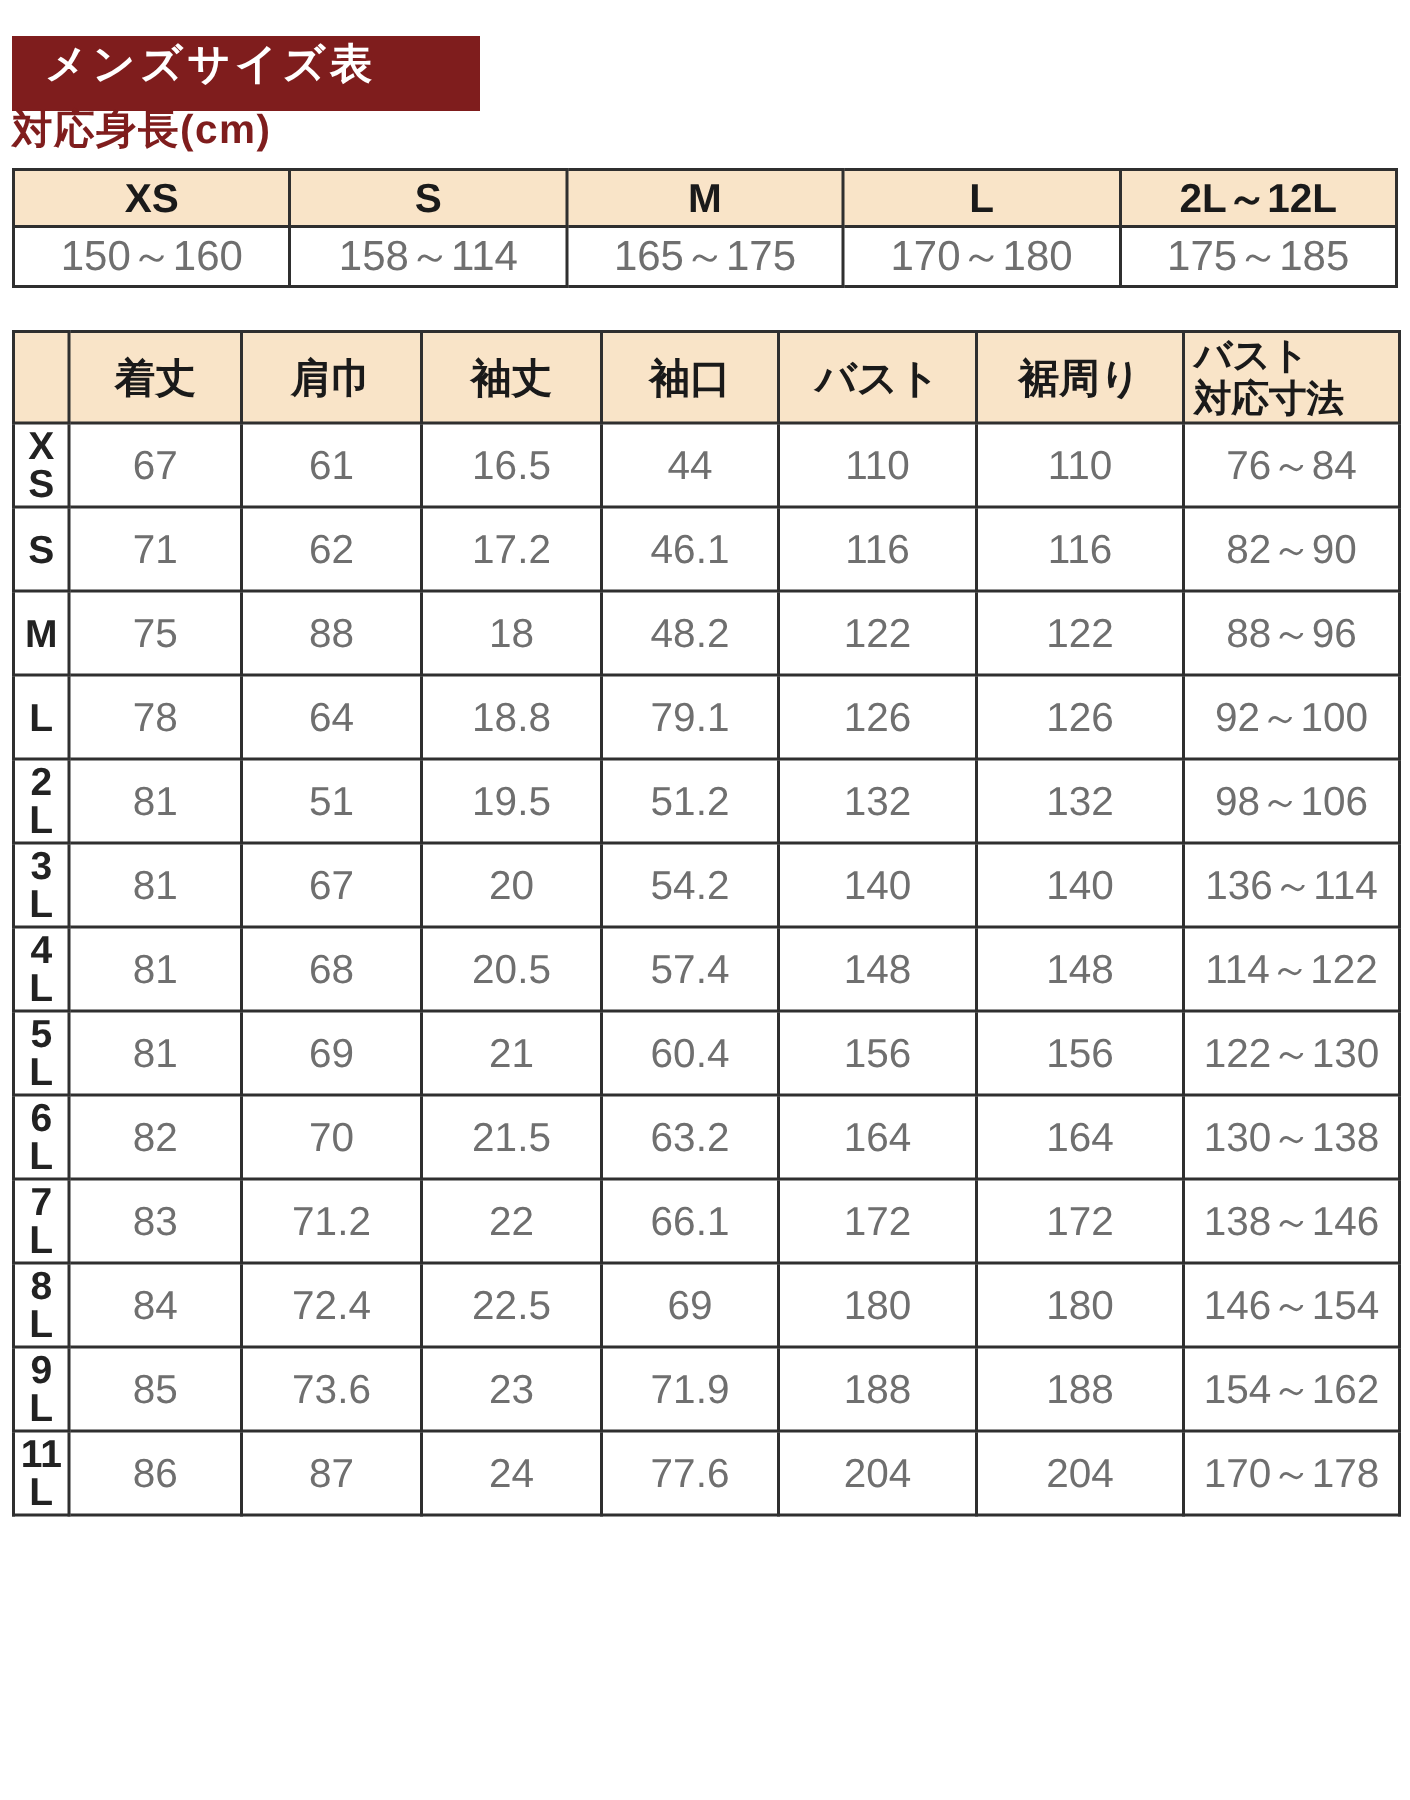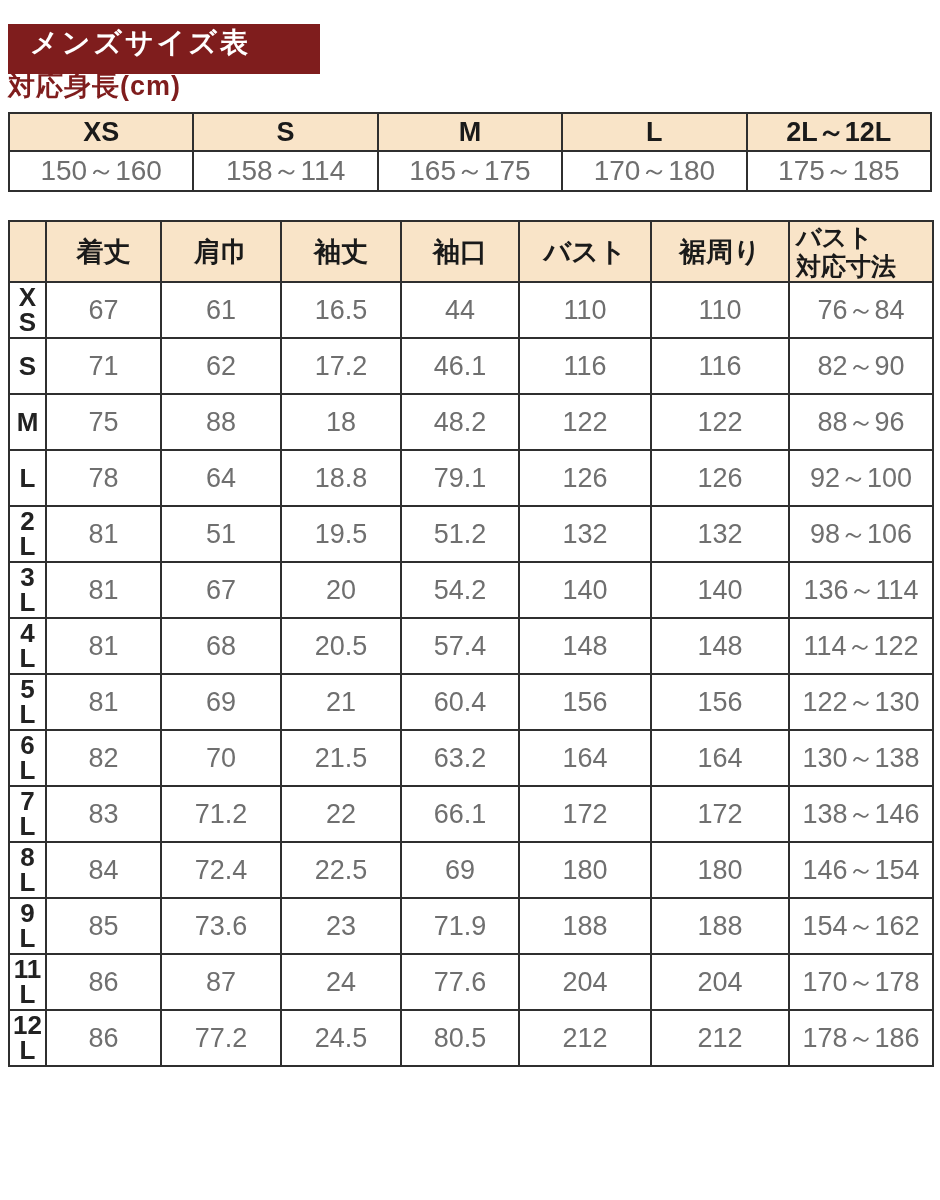--- a/index.html
+++ b/index.html
@@ -252,29 +252,16 @@
             <div class="stack-line">L</div>
           </th>
           <td>86</td>
           <td>87</td>
           <td>24</td>
           <td>77.6</td>
           <td>204</td>
           <td>204</td>
           <td>170～178</td>
         </tr>
-        <tr>
-          <th class="size-cell">
-            <div class="stack-line">12</div>
-            <div class="stack-line">L</div>
-          </th>
-          <td>86</td>
-          <td>77.2</td>
-          <td>24.5</td>
-          <td>80.5</td>
-          <td>212</td>
-          <td>212</td>
-          <td>178～186</td>
-        </tr>
       </tbody>
   </table>
 
 </div>
 
 </body></html>

